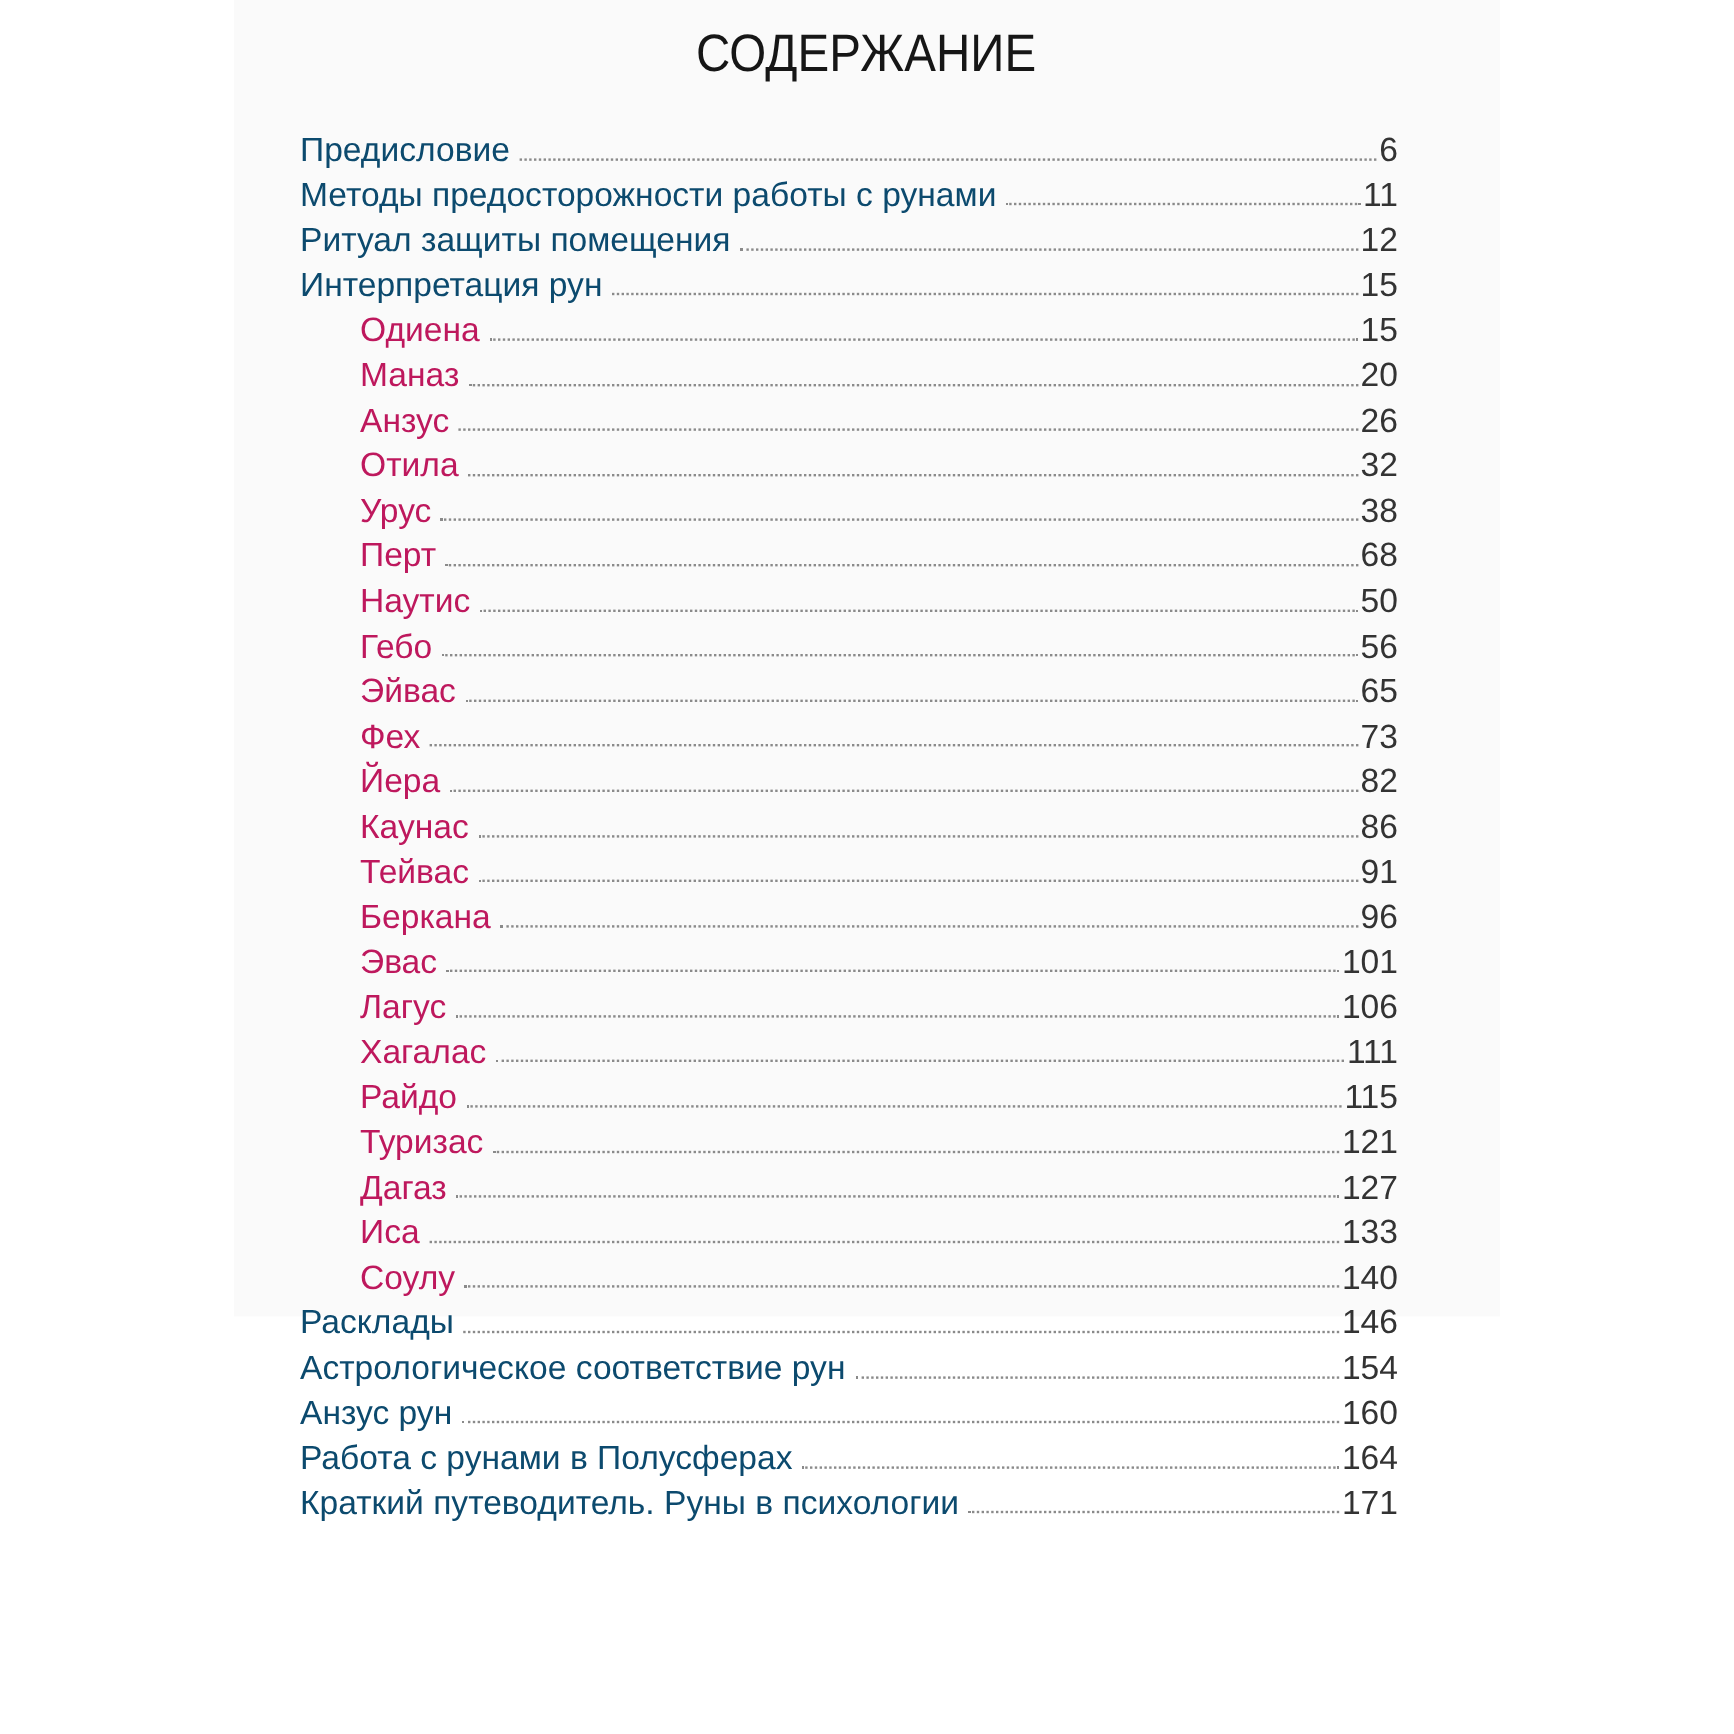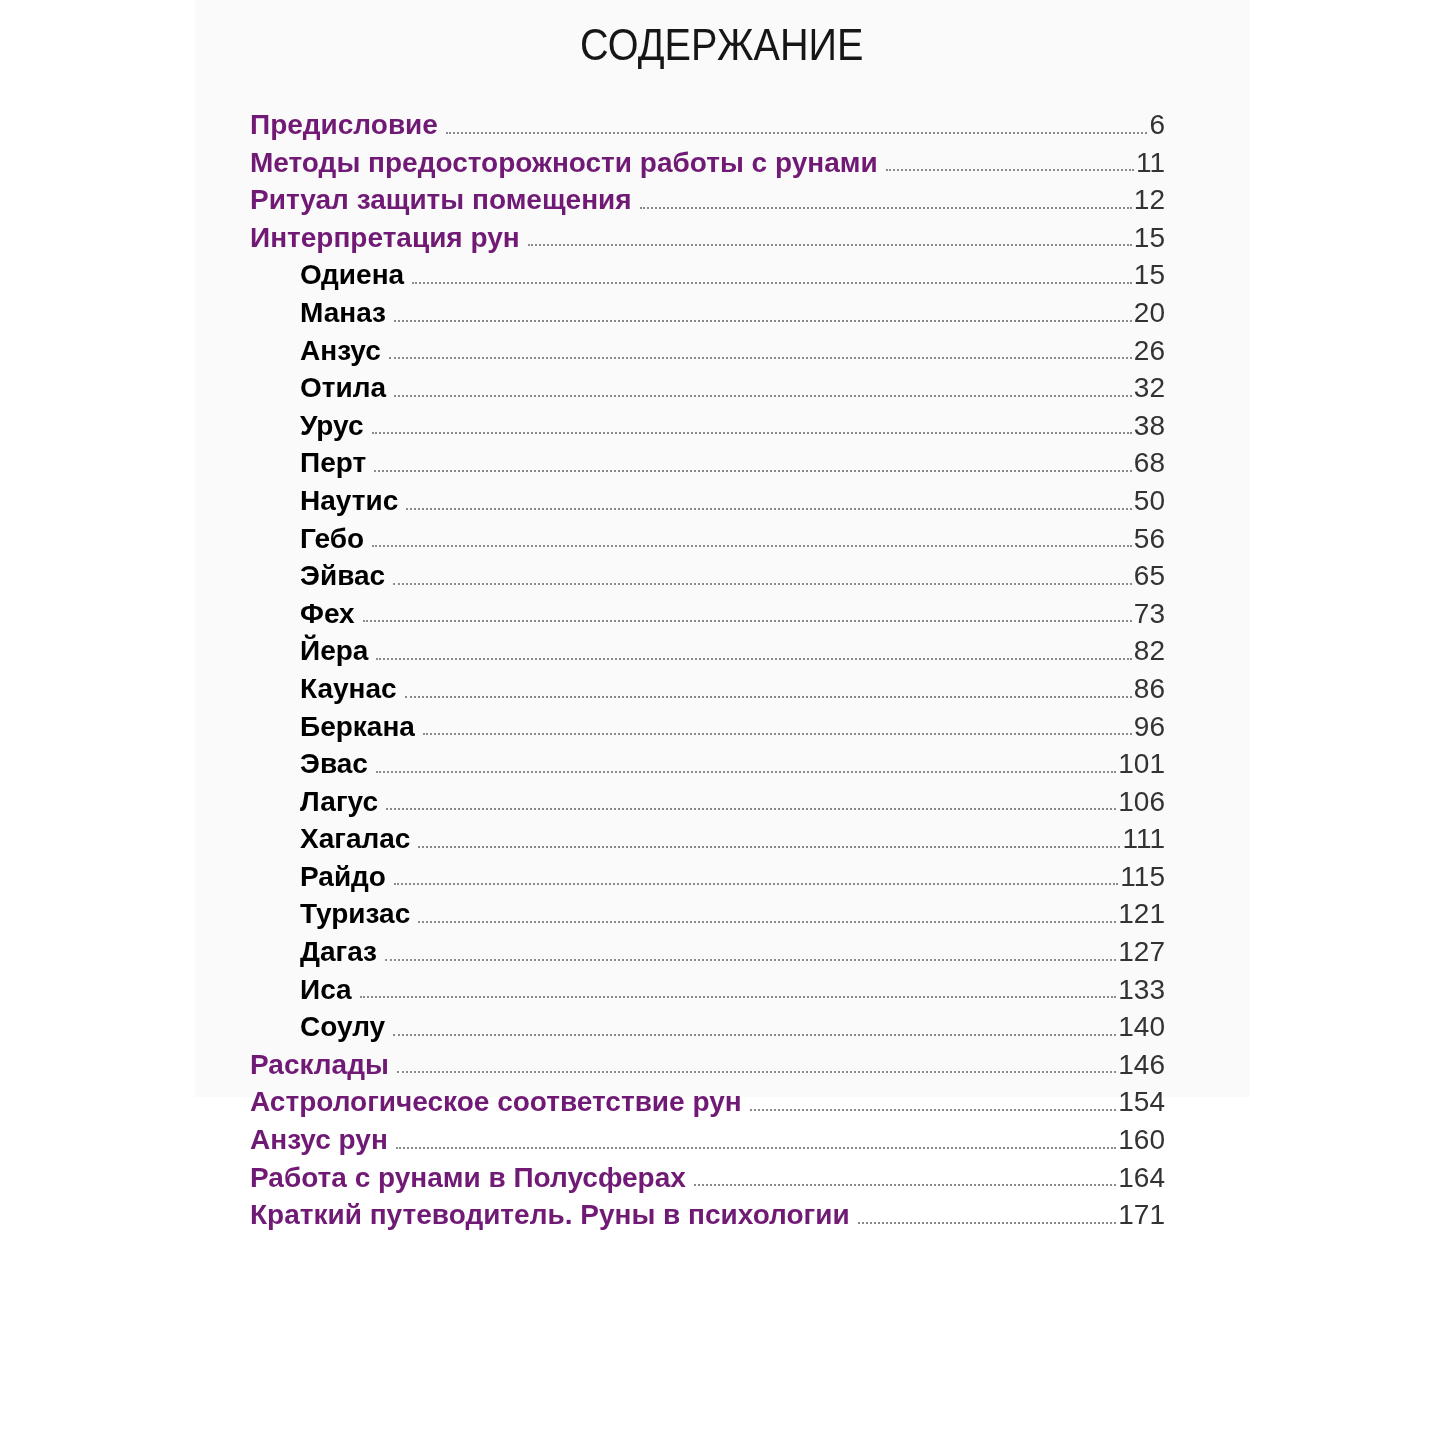--- a/index.html
+++ b/index.html
@@ -47,27 +47,27 @@
       align-items: flex-end;
       height: 37.6px;
       line-height: 37.6px;
       white-space: nowrap;
     }
     .row .label {
       flex: 0 0 auto;
       font-size: 28px;
     }
     .row.main .label {
-      font-weight: 700;
-      color: #701a75;
+      font-weight: 400;
+      color: #0c4a6e;
       transform-origin: left;
     }
     .row.sub .label {
-      font-weight: 700;
-      color: #000000;
+      font-weight: 400;
+      color: #be185d;
       padding-left: 50px;
     }
     .row .leader {
       flex: 1 1 auto;
       margin: 0 2px 10px 8px;
       border-bottom: 2px dotted #8a8a8a;
       height: 1px;
     }
     .row .page-num {
       flex: 0 0 auto;
@@ -157,20 +157,25 @@
         <span class="label">Йера</span>
         <span class="leader"></span>
         <span class="page-num">82</span>
       </div>
     <div class="row sub">
         <span class="label">Каунас</span>
         <span class="leader"></span>
         <span class="page-num">86</span>
       </div>
     <div class="row sub">
+        <span class="label">Тейвас</span>
+        <span class="leader"></span>
+        <span class="page-num">91</span>
+      </div>
+    <div class="row sub">
         <span class="label">Беркана</span>
         <span class="leader"></span>
         <span class="page-num">96</span>
       </div>
     <div class="row sub">
         <span class="label">Эвас</span>
         <span class="leader"></span>
         <span class="page-num">101</span>
       </div>
     <div class="row sub">

